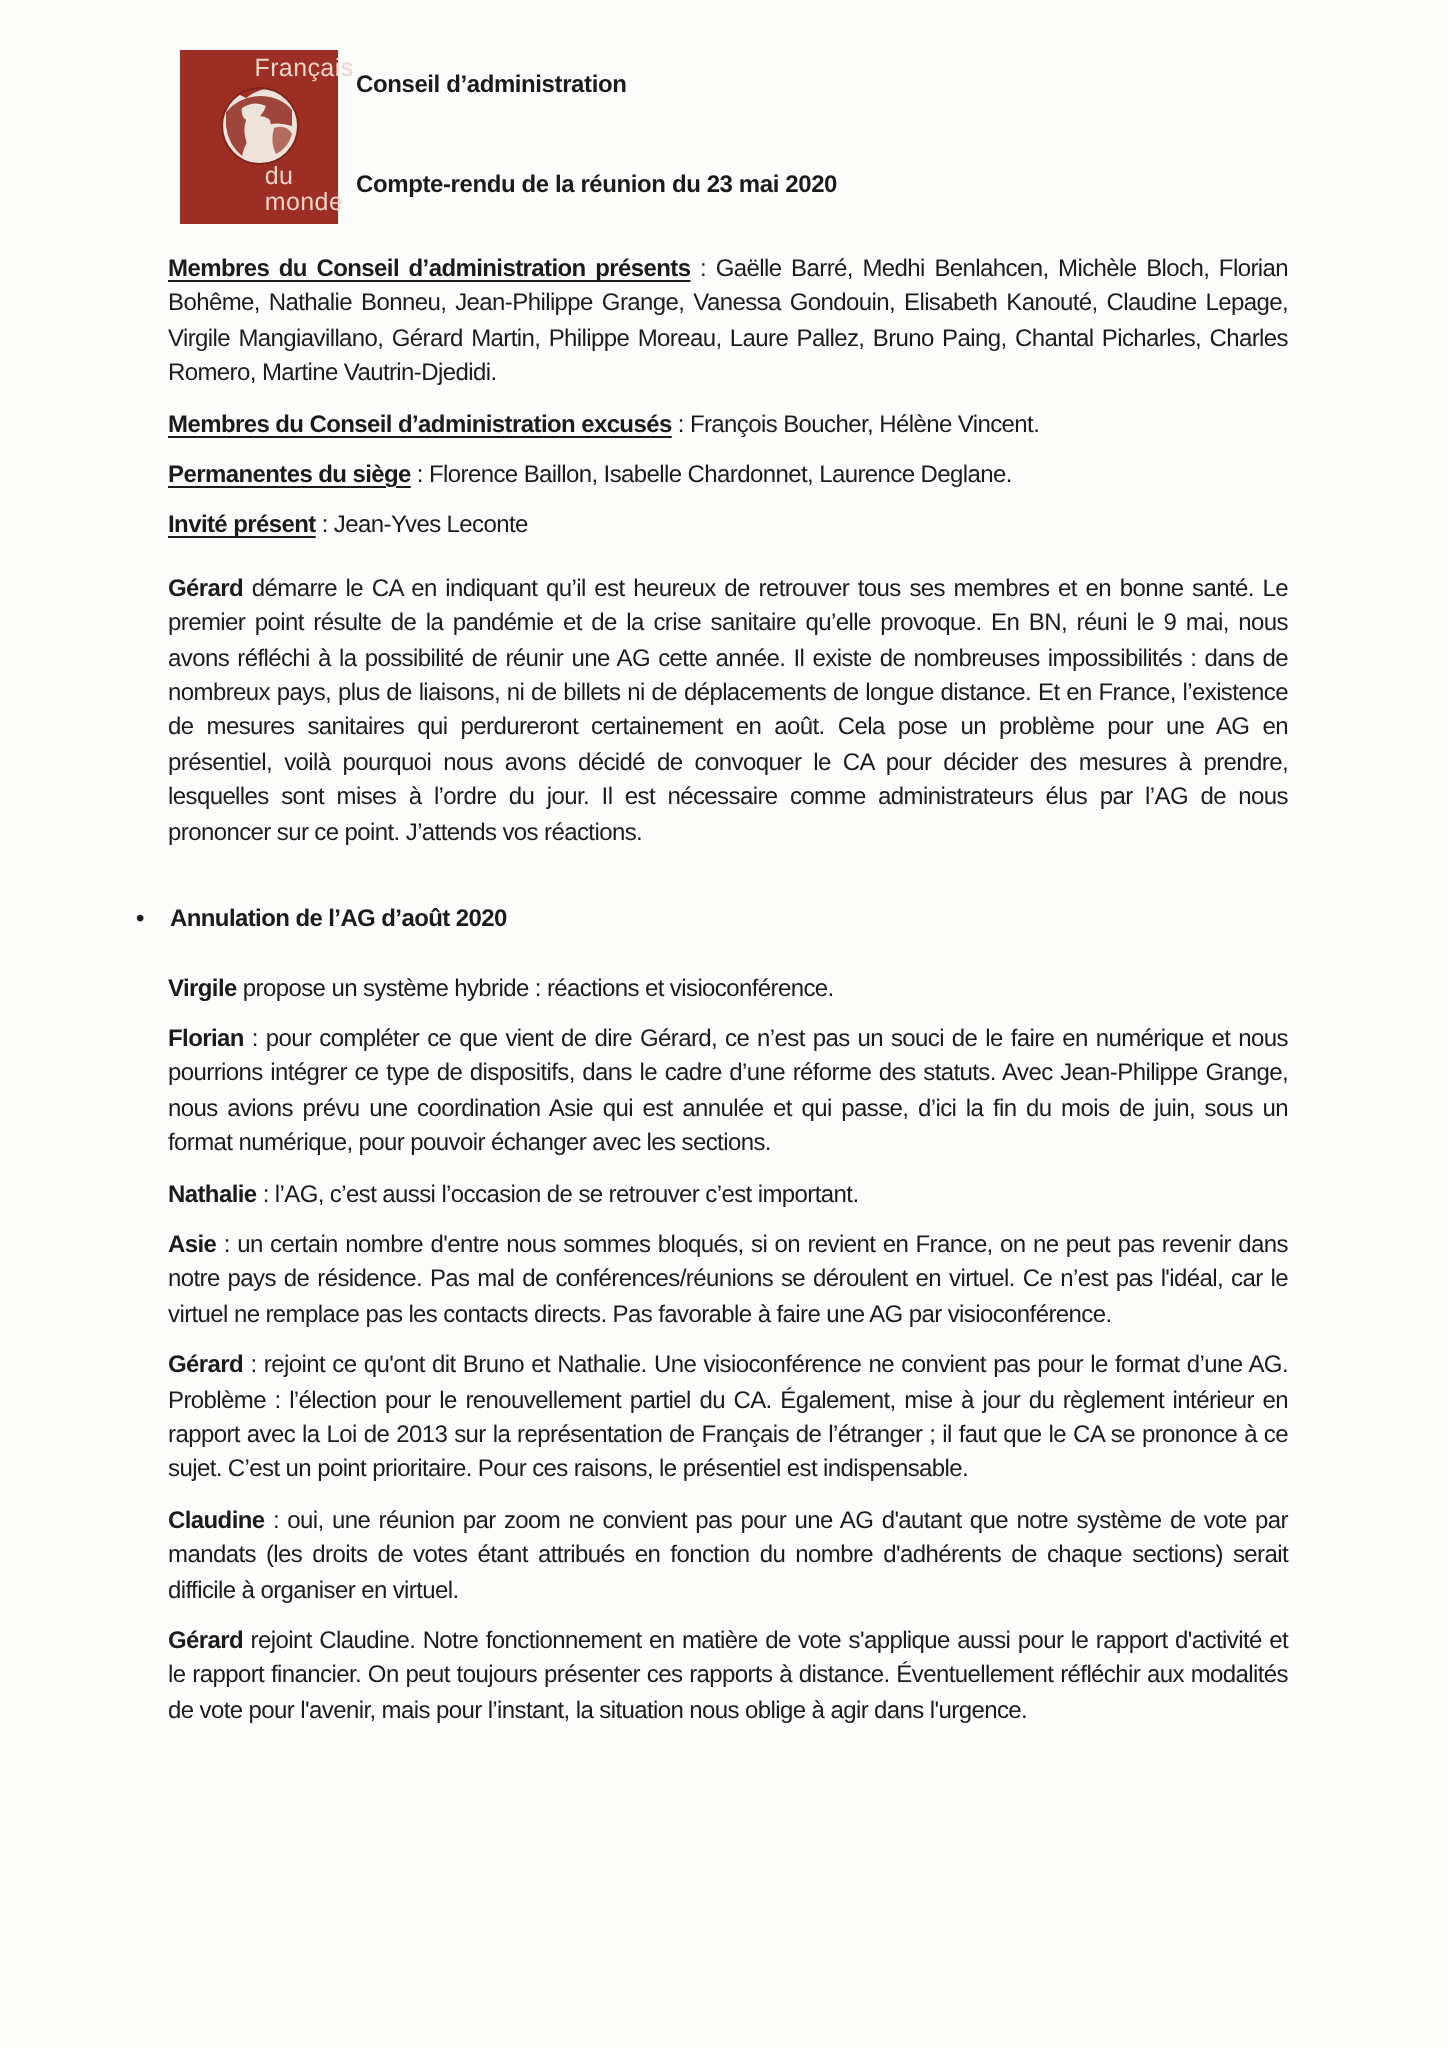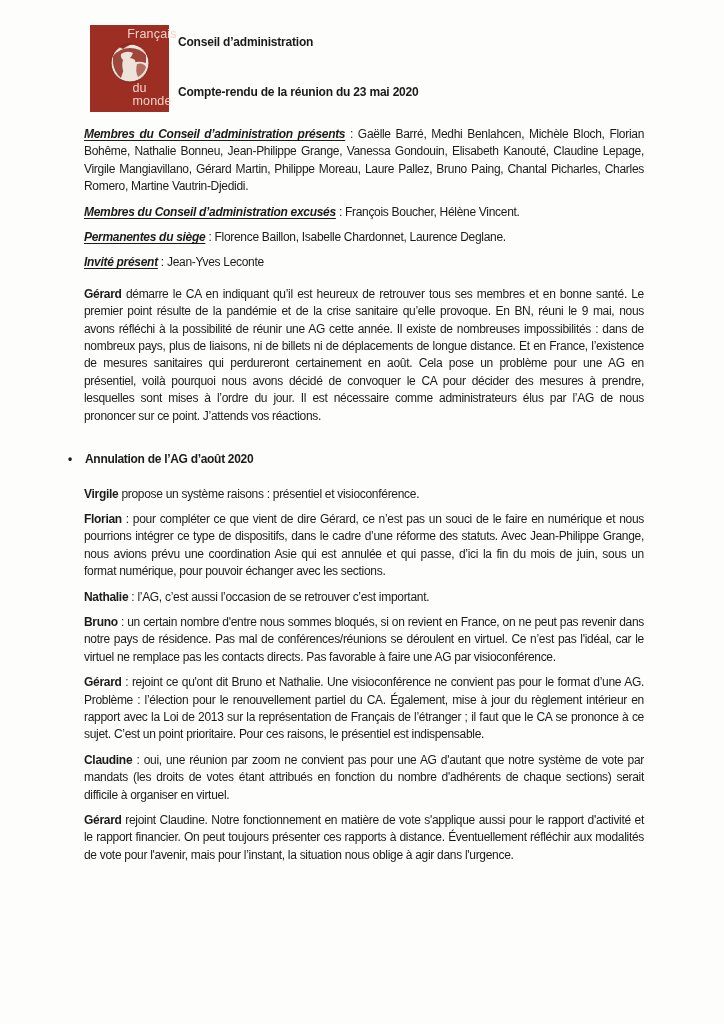--- a/index.html
+++ b/index.html
@@ -48,21 +48,20 @@
     font-size: 12px;
     line-height: 17.4px;
     letter-spacing: -0.3px;
     text-align: justify;
   }
   .bodytext p { margin: 0 0 8px 0; }
   .label-underline {
     font-weight: bold;
     text-decoration: underline;
     text-underline-offset: 2px;
-    font-style: italic;
   }
   .speaker { font-weight: bold; }
   .intro { margin-top: 14px !important; }
   .bullet-head {
     position: relative;
     margin: 26px 0 17px 1px !important;
     font-weight: bold;
     text-align: left;
   }
   .bullet-glyph { position: absolute; left: -17px; top: 0; }
@@ -105,23 +104,23 @@
     <div class="bodytext">
       <p><span class="label-underline">Membres du Conseil d’administration présents</span><span> : Gaëlle Barré, Medhi Benlahcen, Michèle Bloch, Florian Bohême, Nathalie Bonneu, Jean-Philippe Grange, Vanessa Gondouin, Elisabeth Kanouté, Claudine Lepage, Virgile Mangiavillano, Gérard Martin, Philippe Moreau, Laure Pallez, Bruno Paing, Chantal Picharles, Charles Romero, Martine Vautrin-Djedidi.</span></p>
       <p><span class="label-underline">Membres du Conseil d’administration excusés</span><span> : François Boucher, Hélène Vincent.</span></p>
       <p><span class="label-underline">Permanentes du siège</span><span> : Florence Baillon, Isabelle Chardonnet, Laurence Deglane.</span></p>
       <p><span class="label-underline">Invité présent</span><span> : Jean-Yves Leconte</span></p>
 
       <p class="intro"><span class="speaker">Gérard</span><span> démarre le CA en indiquant qu’il est heureux de retrouver tous ses membres et en bonne santé. Le premier point résulte de la pandémie et de la crise sanitaire qu’elle provoque. En BN, réuni le 9 mai, nous avons réfléchi à la possibilité de réunir une AG cette année. Il existe de nombreuses impossibilités : dans de nombreux pays, plus de liaisons, ni de billets ni de déplacements de longue distance. Et en France, l’existence de mesures sanitaires qui perdureront certainement en août. Cela pose un problème pour une AG en présentiel, voilà pourquoi nous avons décidé de convoquer le CA pour décider des mesures à prendre, lesquelles sont mises à l’ordre du jour.  Il est nécessaire comme administrateurs élus par l’AG de nous prononcer sur ce point. J’attends vos réactions.</span></p>
 
       <p class="bullet-head"><span class="bullet-glyph">•</span><span>Annulation de l’AG d’août 2020</span></p>
 
-      <p><span class="speaker">Virgile</span><span> propose un système raisons : présentiel et visioconférence.</span></p>
+      <p><span class="speaker">Virgile</span><span> propose un système hybride : réactions et visioconférence.</span></p>
       <p><span class="speaker">Florian</span><span> : pour compléter ce que vient de dire Gérard, ce n’est pas un souci de le faire en numérique et nous pourrions intégrer ce type de dispositifs, dans le cadre d’une réforme des statuts. Avec Jean-Philippe Grange, nous avions prévu une coordination Asie qui est annulée et qui passe, d’ici la fin du mois de juin, sous un format numérique, pour pouvoir échanger avec les sections.</span></p>
       <p><span class="speaker">Nathalie</span><span> : l’AG, c’est aussi l’occasion de se retrouver c’est important.</span></p>
-      <p><span class="speaker">Bruno</span><span> : un certain nombre d'entre nous sommes bloqués, si on revient en France, on ne peut pas revenir dans notre pays de résidence. Pas mal de conférences/réunions se déroulent en virtuel. Ce n’est pas l'idéal, car le virtuel ne remplace pas les contacts directs. Pas favorable à faire une AG par visioconférence.</span></p>
+      <p><span class="speaker">Asie</span><span> : un certain nombre d'entre nous sommes bloqués, si on revient en France, on ne peut pas revenir dans notre pays de résidence. Pas mal de conférences/réunions se déroulent en virtuel. Ce n’est pas l'idéal, car le virtuel ne remplace pas les contacts directs. Pas favorable à faire une AG par visioconférence.</span></p>
       <p><span class="speaker">Gérard</span><span> : rejoint ce qu'ont dit Bruno et Nathalie. Une visioconférence ne convient pas pour le format d’une AG. Problème : l’élection pour le renouvellement partiel du CA. Également, mise à jour du règlement intérieur en rapport avec la Loi de 2013 sur la représentation de Français de l’étranger ; il faut que le CA se prononce à ce sujet. C’est un point prioritaire. Pour ces raisons, le présentiel est indispensable.</span></p>
       <p><span class="speaker">Claudine</span><span> : oui, une réunion par zoom ne convient pas pour une AG d'autant que notre système de vote par mandats (les droits de votes étant attribués en fonction du nombre d'adhérents de chaque sections) serait difficile à organiser en virtuel.</span></p>
       <p><span class="speaker">Gérard</span><span> rejoint Claudine. Notre fonctionnement en matière de vote s'applique aussi pour le rapport d'activité et le rapport financier. On peut toujours présenter ces rapports à distance. Éventuellement réfléchir aux modalités de vote pour l'avenir, mais pour l’instant, la situation nous oblige à agir dans l'urgence.</span></p>
     </div>
   </div>
 
 </div>
 
 </body></html>

